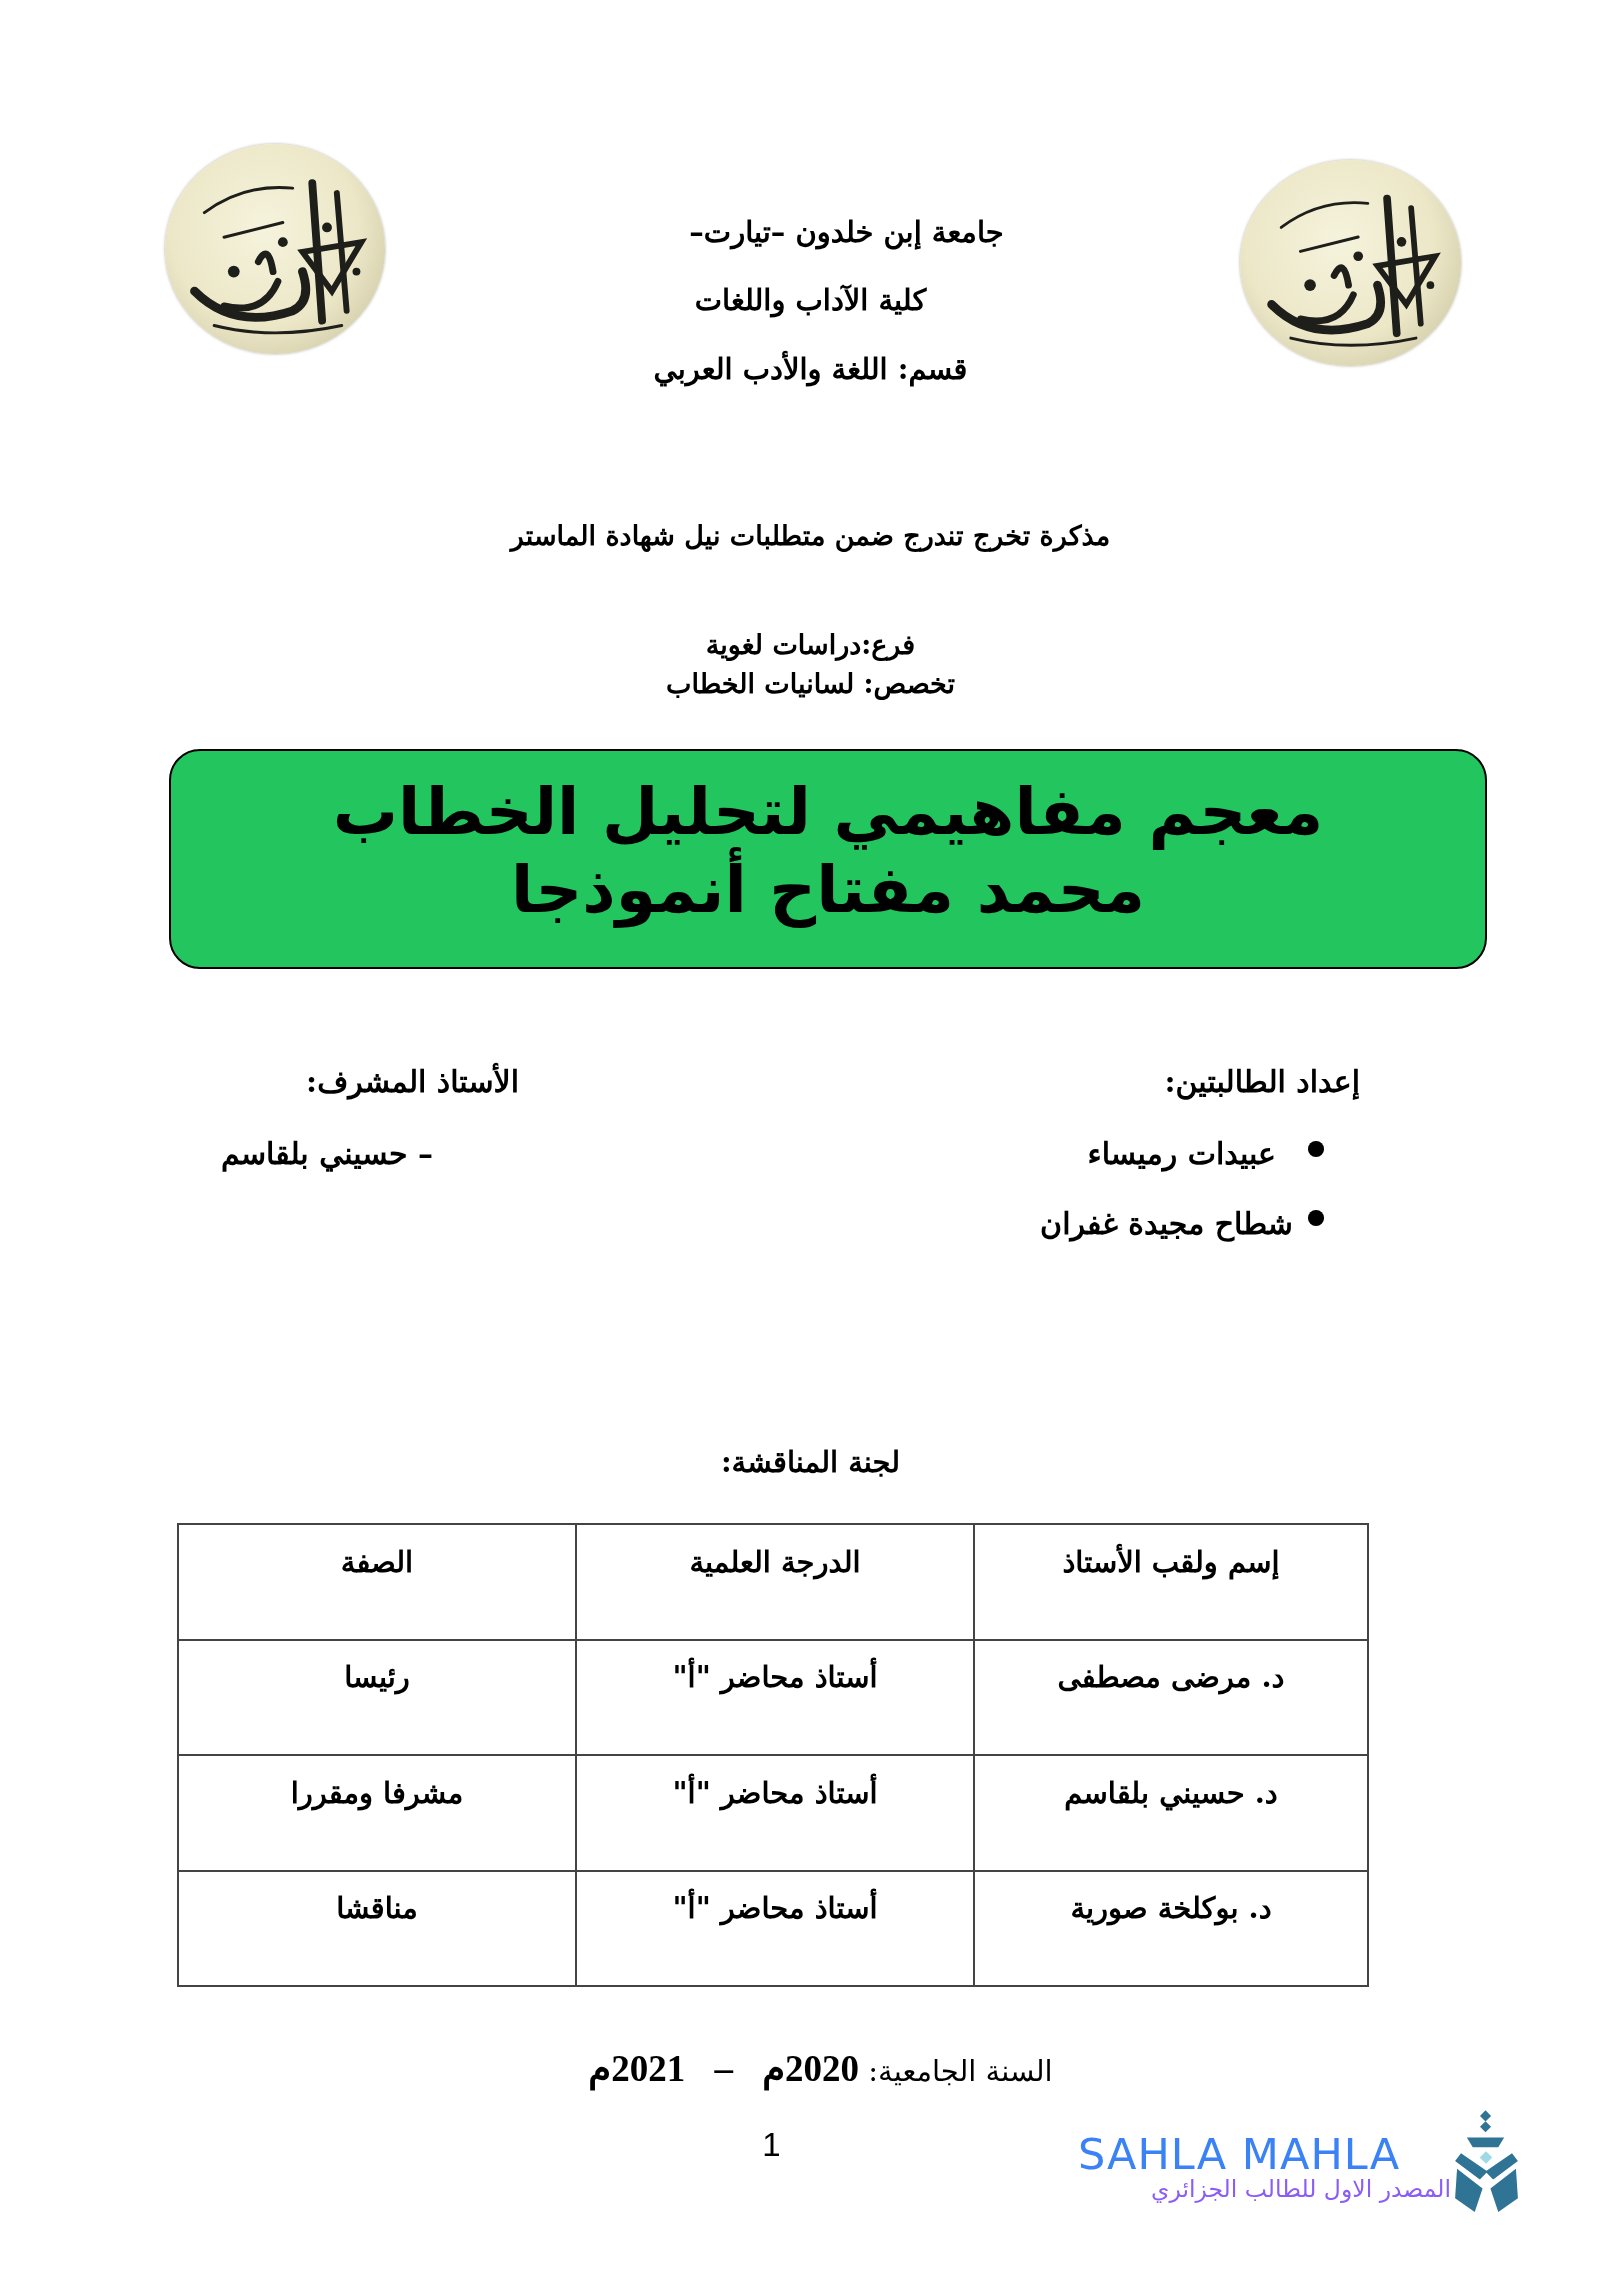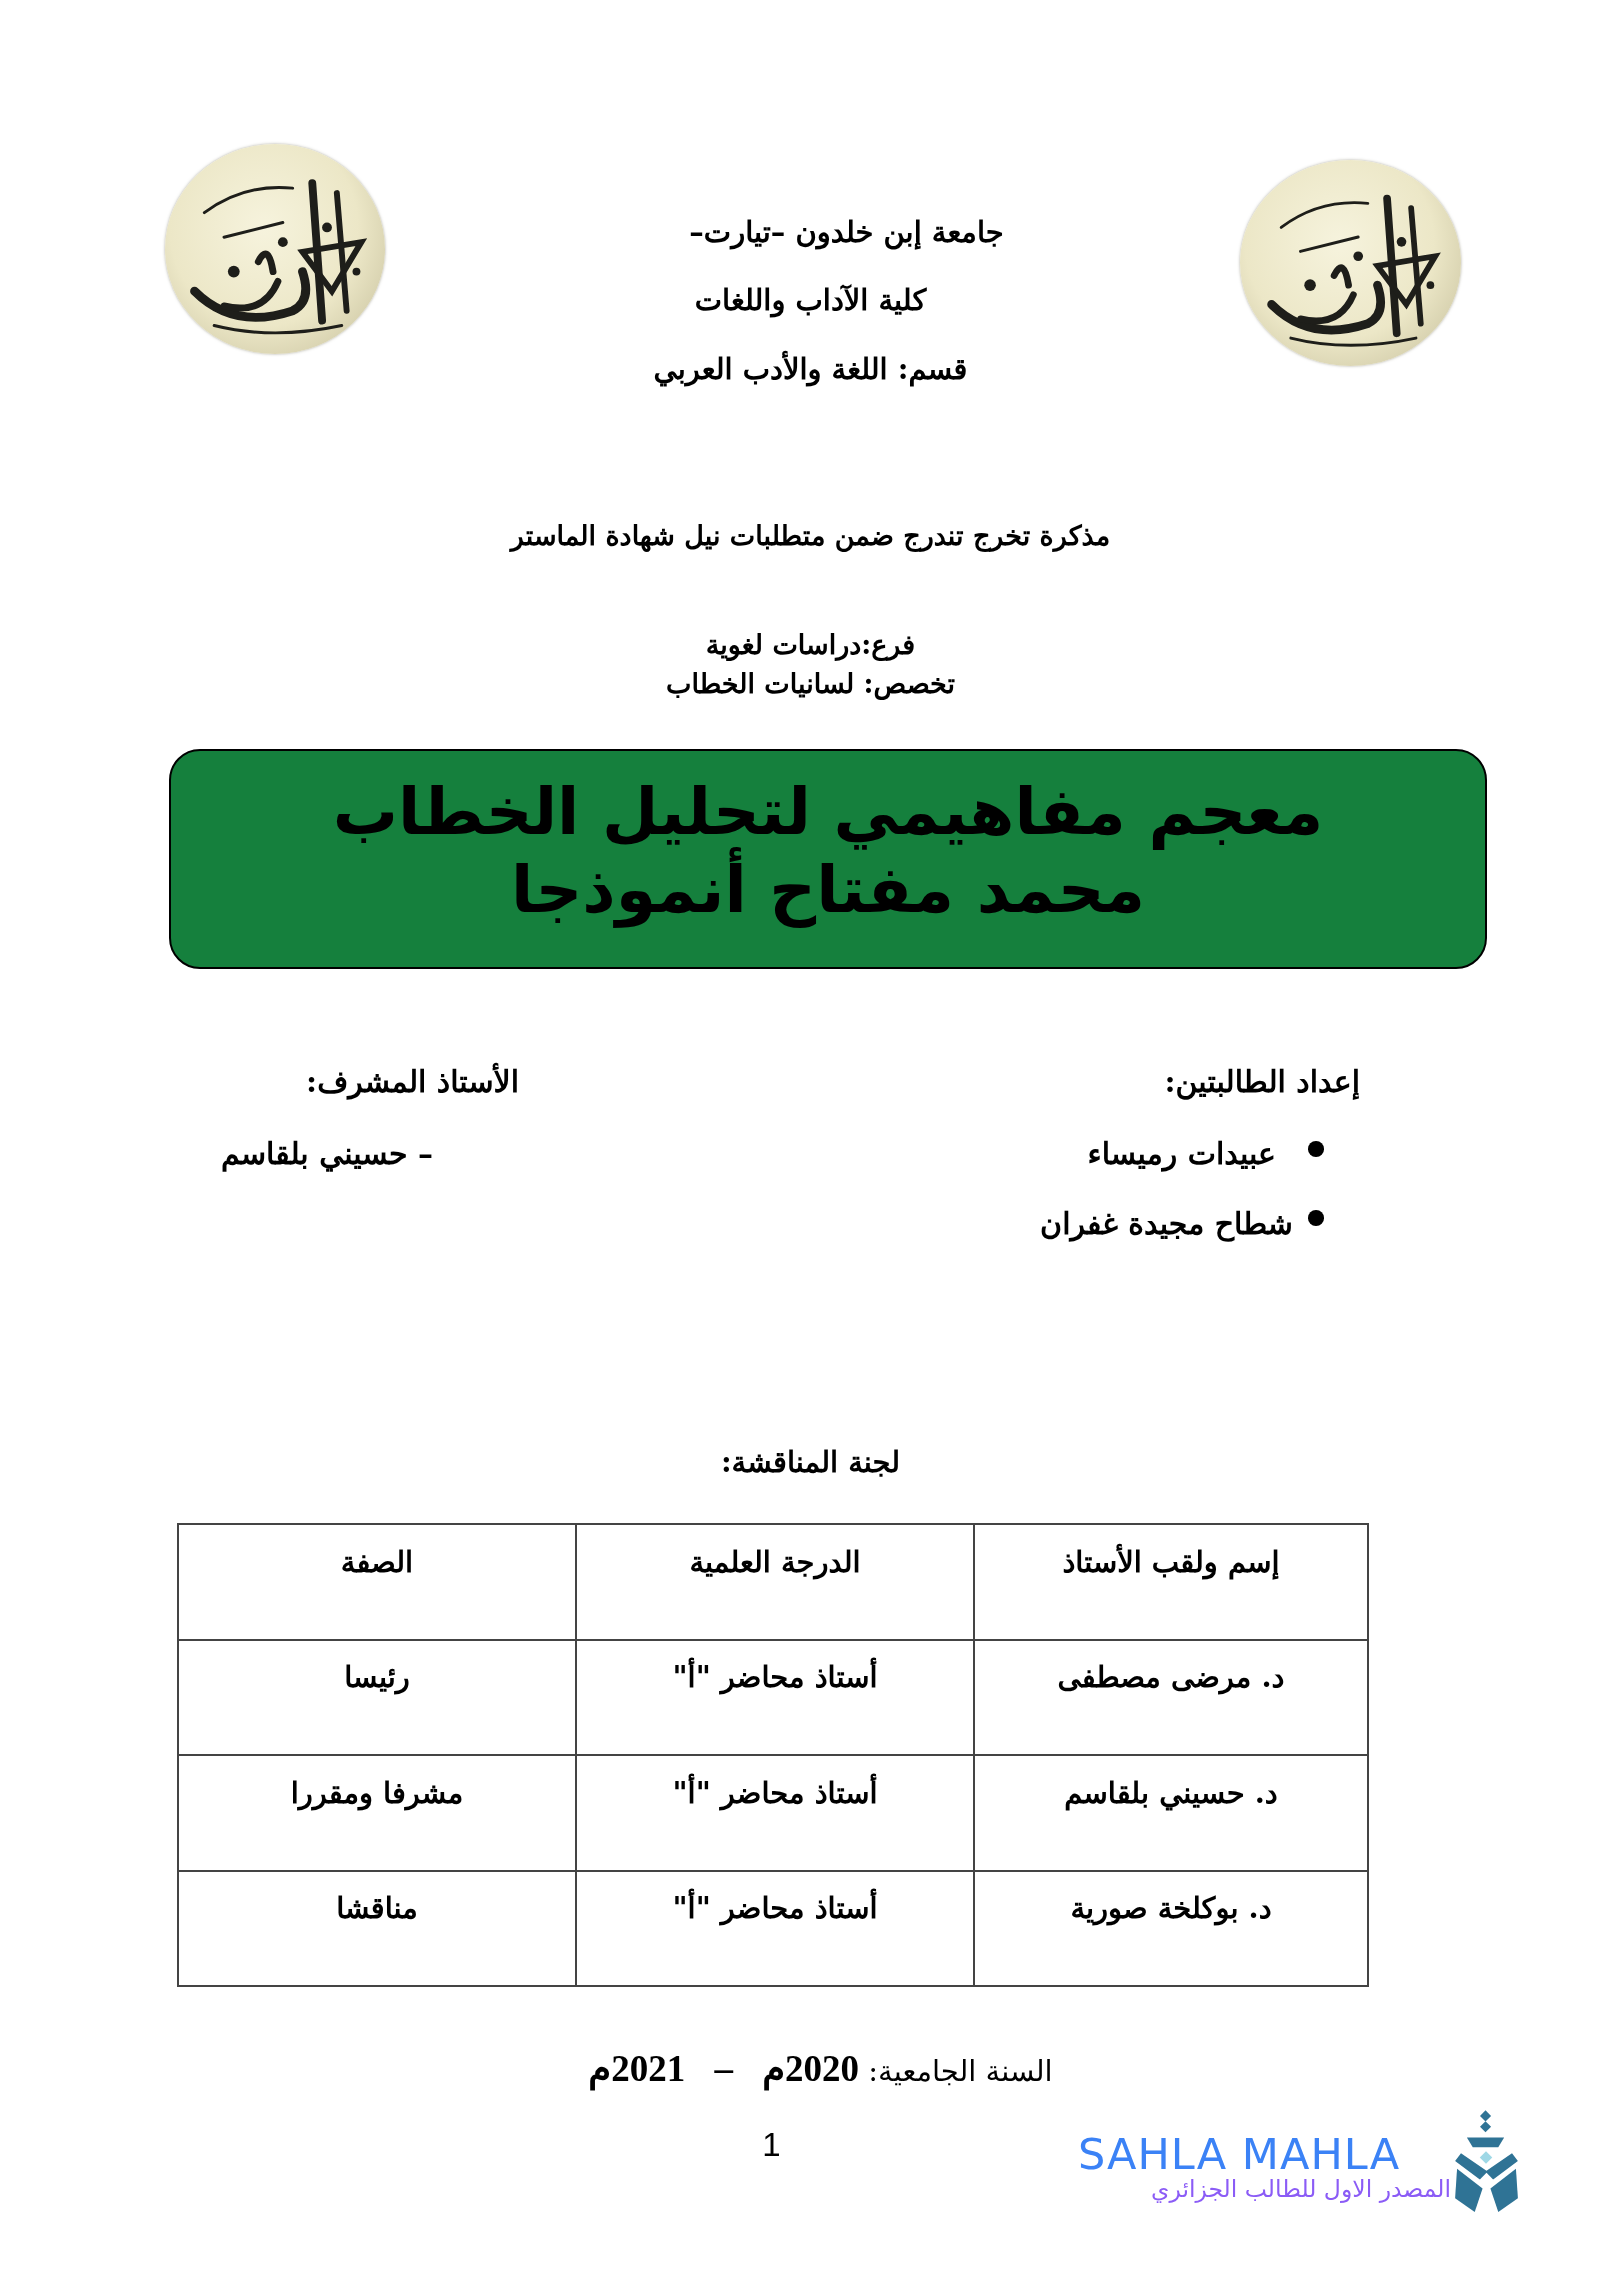--- a/index.html
+++ b/index.html
@@ -39,21 +39,21 @@
 
     
     .title-box {
       position: absolute;
       left: 169px;
       top: 749px;
       width: 1314px;
       height: 216px;
       border: 2px solid #000;
       border-radius: 31px;
-      background: #15803d;
+      background: #22c55e;
     }
     .title-line {
       position: absolute;
       left: 0;
       width: 100%;
       text-align: center;
       font-family: "DejaVu Sans", "Liberation Sans", sans-serif;
       font-weight: bold;
       font-size: 65px;
       line-height: 78px;

